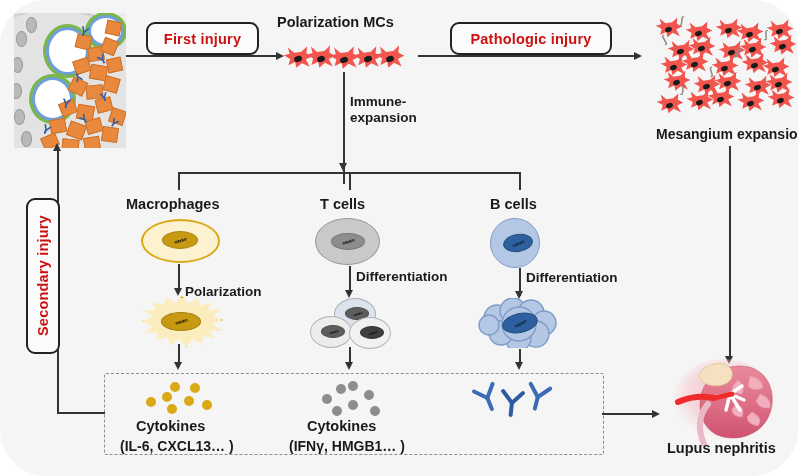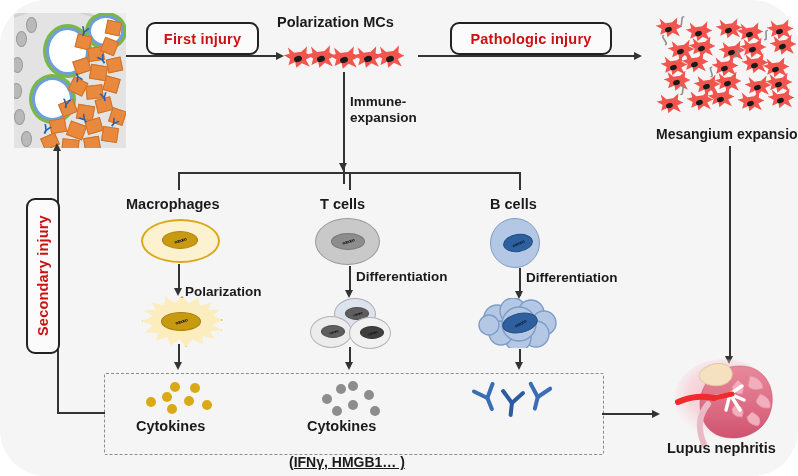--- a/index.html
+++ b/index.html
@@ -367,32 +367,33 @@
   <div class="abs" style="left:140px;top:382px;width:76px;height:30px;">
     <div class="dot" style="left:6px;top:15px;width:10px;height:10px;background:#d9a916;"></div>
     <div class="dot" style="left:22px;top:10px;width:10px;height:10px;background:#d9a916;"></div>
     <div class="dot" style="left:30px;top:0px;width:10px;height:10px;background:#d9a916;"></div>
     <div class="dot" style="left:27px;top:22px;width:10px;height:10px;background:#d9a916;"></div>
     <div class="dot" style="left:44px;top:14px;width:10px;height:10px;background:#d9a916;"></div>
     <div class="dot" style="left:50px;top:1px;width:10px;height:10px;background:#d9a916;"></div>
     <div class="dot" style="left:62px;top:18px;width:10px;height:10px;background:#d9a916;"></div>
   </div>
   <div class="abs lbl" style="left:136px;top:418px;font-size:14.5px;">Cytokines</div>
+  <div class="abs lbl" style="left:120px;top:438px;font-size:14px;">(IL-6, CXCL13… )</div>
 
   <div class="abs" style="left:318px;top:382px;width:76px;height:30px;">
     <div class="dot" style="left:4px;top:12px;width:10px;height:10px;background:#8d8d8d;"></div>
     <div class="dot" style="left:18px;top:2px;width:10px;height:10px;background:#8d8d8d;"></div>
     <div class="dot" style="left:30px;top:-1px;width:10px;height:10px;background:#8d8d8d;"></div>
     <div class="dot" style="left:14px;top:24px;width:10px;height:10px;background:#8d8d8d;"></div>
     <div class="dot" style="left:30px;top:18px;width:10px;height:10px;background:#8d8d8d;"></div>
     <div class="dot" style="left:46px;top:8px;width:10px;height:10px;background:#8d8d8d;"></div>
     <div class="dot" style="left:52px;top:24px;width:10px;height:10px;background:#8d8d8d;"></div>
   </div>
   <div class="abs lbl" style="left:307px;top:418px;font-size:14.5px;">Cytokines</div>
-  <div class="abs lbl" style="left:289px;top:454px;font-size:14px;text-decoration:underline;">(IFNγ, HMGB1… )</div>
+  <div class="abs lbl" style="left:289px;top:438px;font-size:14px;">(IFNγ, HMGB1… )</div>
 
   <svg class="abs ab" style="left:471px;top:382px;" width="32" height="30" viewBox="0 0 32 30">
     <g stroke="#3a6db5" stroke-width="4" stroke-linecap="round" fill="none" transform="rotate(-22 16 15)">
       <path d="M16 28 L16 16"></path>
         <path d="M16 16 L6 5"></path>
         <path d="M16 16 L26 5"></path>
     </g>
   </svg>
   <svg class="abs ab" style="left:496px;top:387px;" width="32" height="30" viewBox="0 0 32 30">
     <g stroke="#2d5aa0" stroke-width="4" stroke-linecap="round" fill="none" transform="rotate(6 16 15)">

